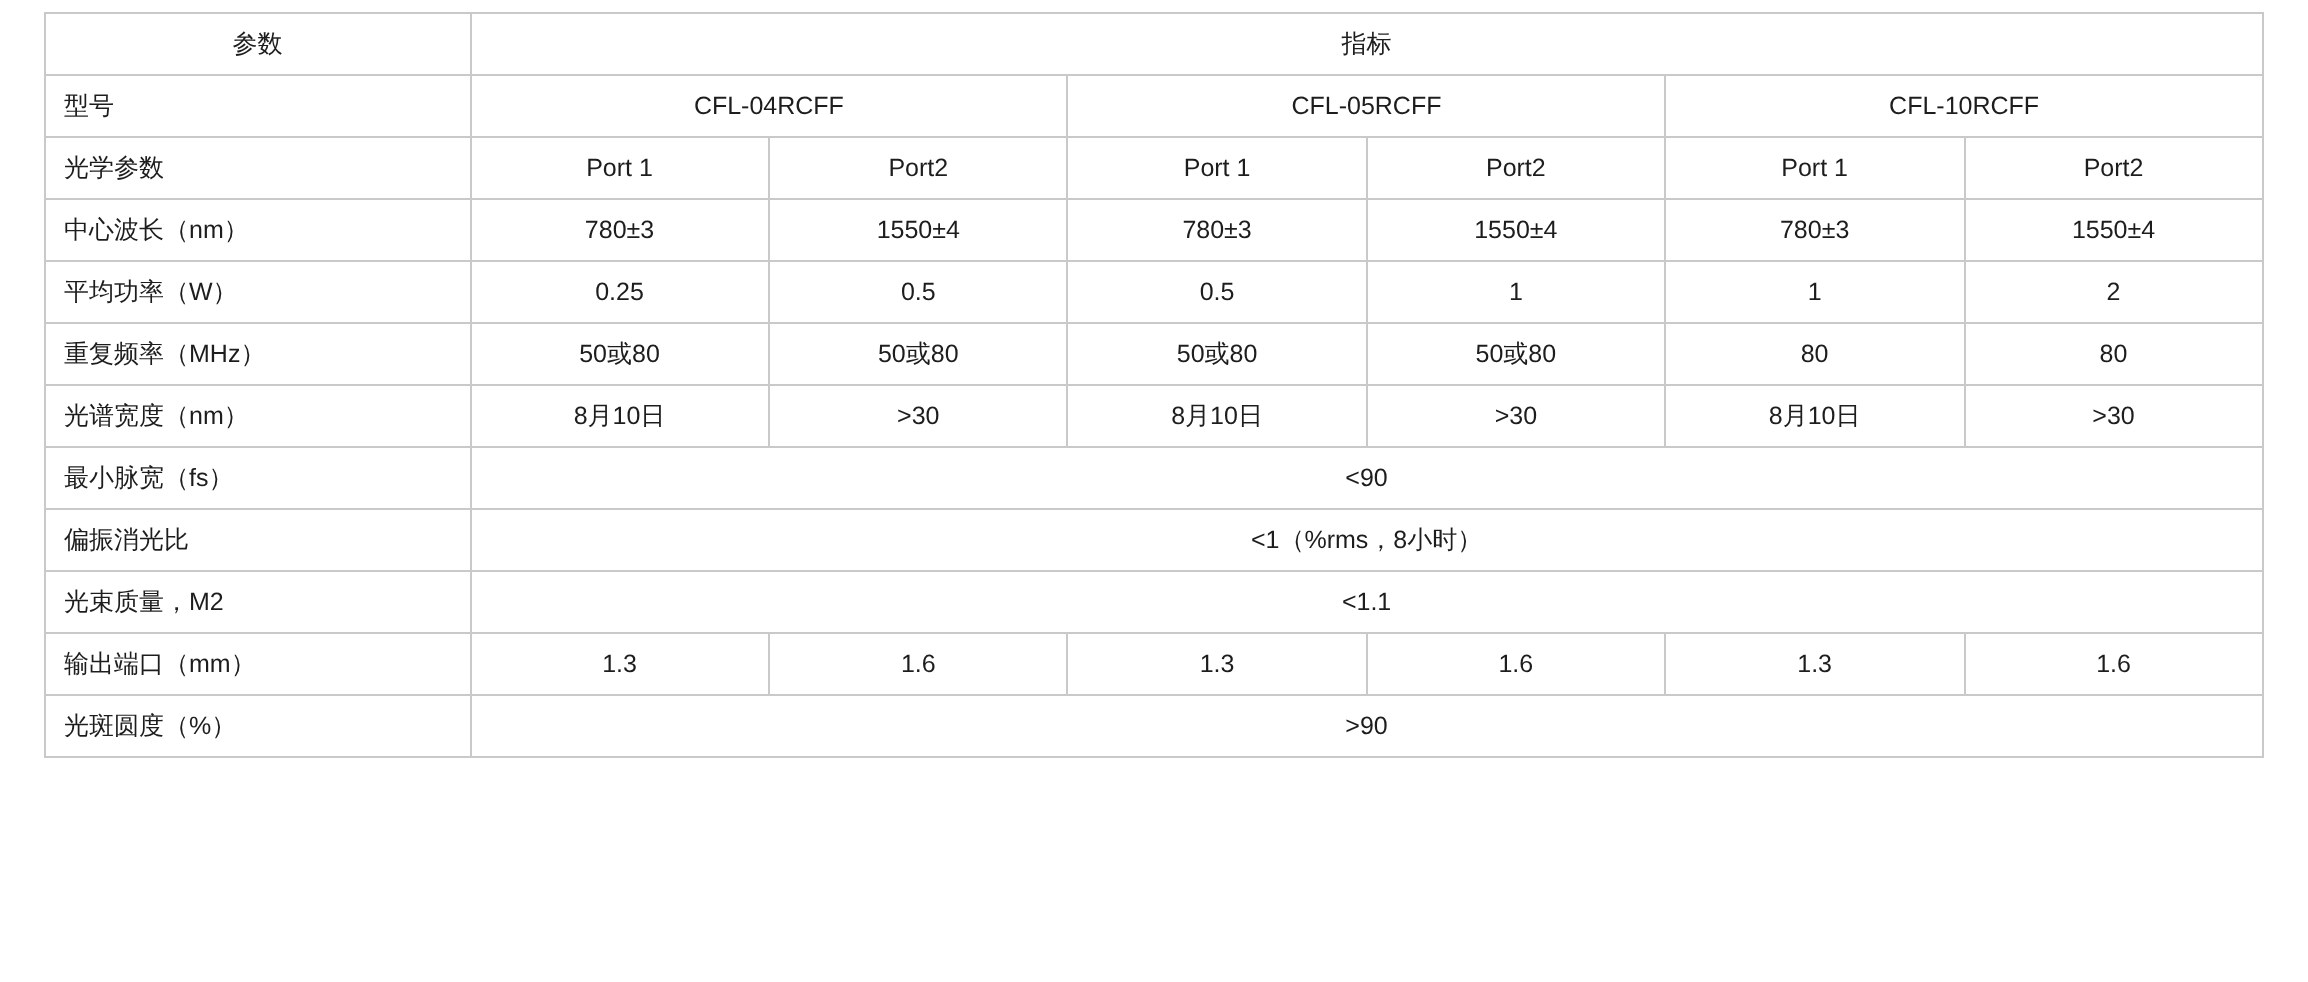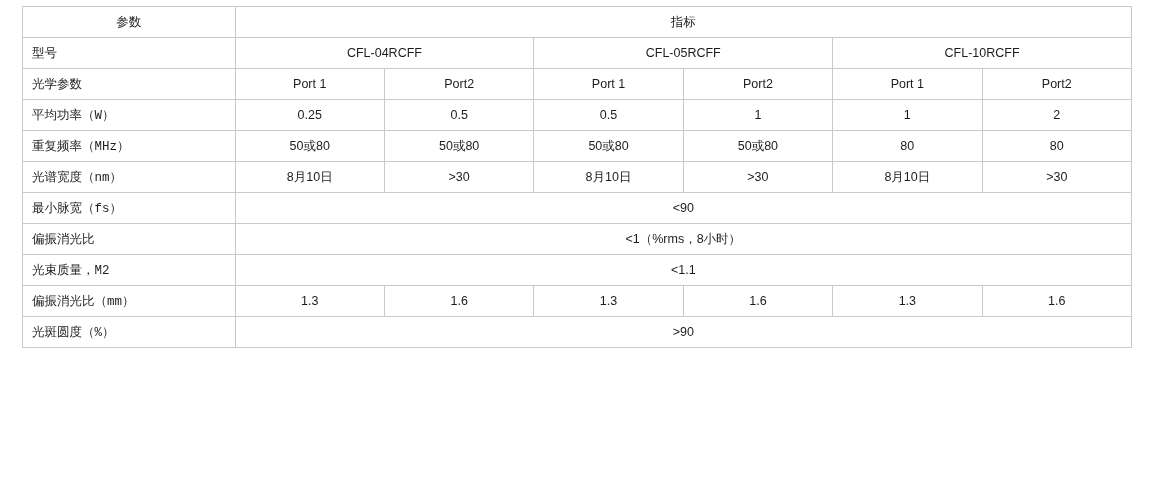--- a/index.html
+++ b/index.html
@@ -35,21 +35,20 @@
     padding: 0 6px;
     text-align: center;
     vertical-align: middle;
     white-space: nowrap;
     overflow: hidden;
     text-overflow: ellipsis;
   }
   table.spec td.label {
     text-align: left;
     padding-left: 9px;
-    font-family: Liberation Mono, monospace;
   }
   table.spec td.head-label {
     text-align: center;
   }
   col.c-label { width: 212px; }
   col.c-d { width: 149px; }
 </style>
 </head>
 <body>
 
@@ -77,20 +76,29 @@
       </tr>
       <tr>
         <td class="label">光学参数</td>
         <td>Port 1</td>
         <td>Port2</td>
         <td>Port 1</td>
         <td>Port2</td>
         <td>Port 1</td>
         <td>Port2</td>
       </tr>
+    <tr>
+          <td class="label">中心波长（nm）</td>
+          <td>780±3</td>
+          <td>1550±4</td>
+          <td>780±3</td>
+          <td>1550±4</td>
+          <td>780±3</td>
+          <td>1550±4</td>
+        </tr>
         <tr>
           <td class="label">平均功率（W）</td>
           <td>0.25</td>
           <td>0.5</td>
           <td>0.5</td>
           <td>1</td>
           <td>1</td>
           <td>2</td>
         </tr>
         <tr>
@@ -117,21 +125,21 @@
         </tr>
         <tr>
           <td class="label">偏振消光比</td>
           <td colspan="6">&lt;1（%rms，8小时）</td>
         </tr>
         <tr>
           <td class="label">光束质量，M2</td>
           <td colspan="6">&lt;1.1</td>
         </tr>
         <tr>
-          <td class="label">偏振消光比（mm）</td>
+          <td class="label">输出端口（mm）</td>
           <td>1.3</td>
           <td>1.6</td>
           <td>1.3</td>
           <td>1.6</td>
           <td>1.3</td>
           <td>1.6</td>
         </tr>
         <tr>
           <td class="label">光斑圆度（%）</td>
           <td colspan="6">&gt;90</td>

